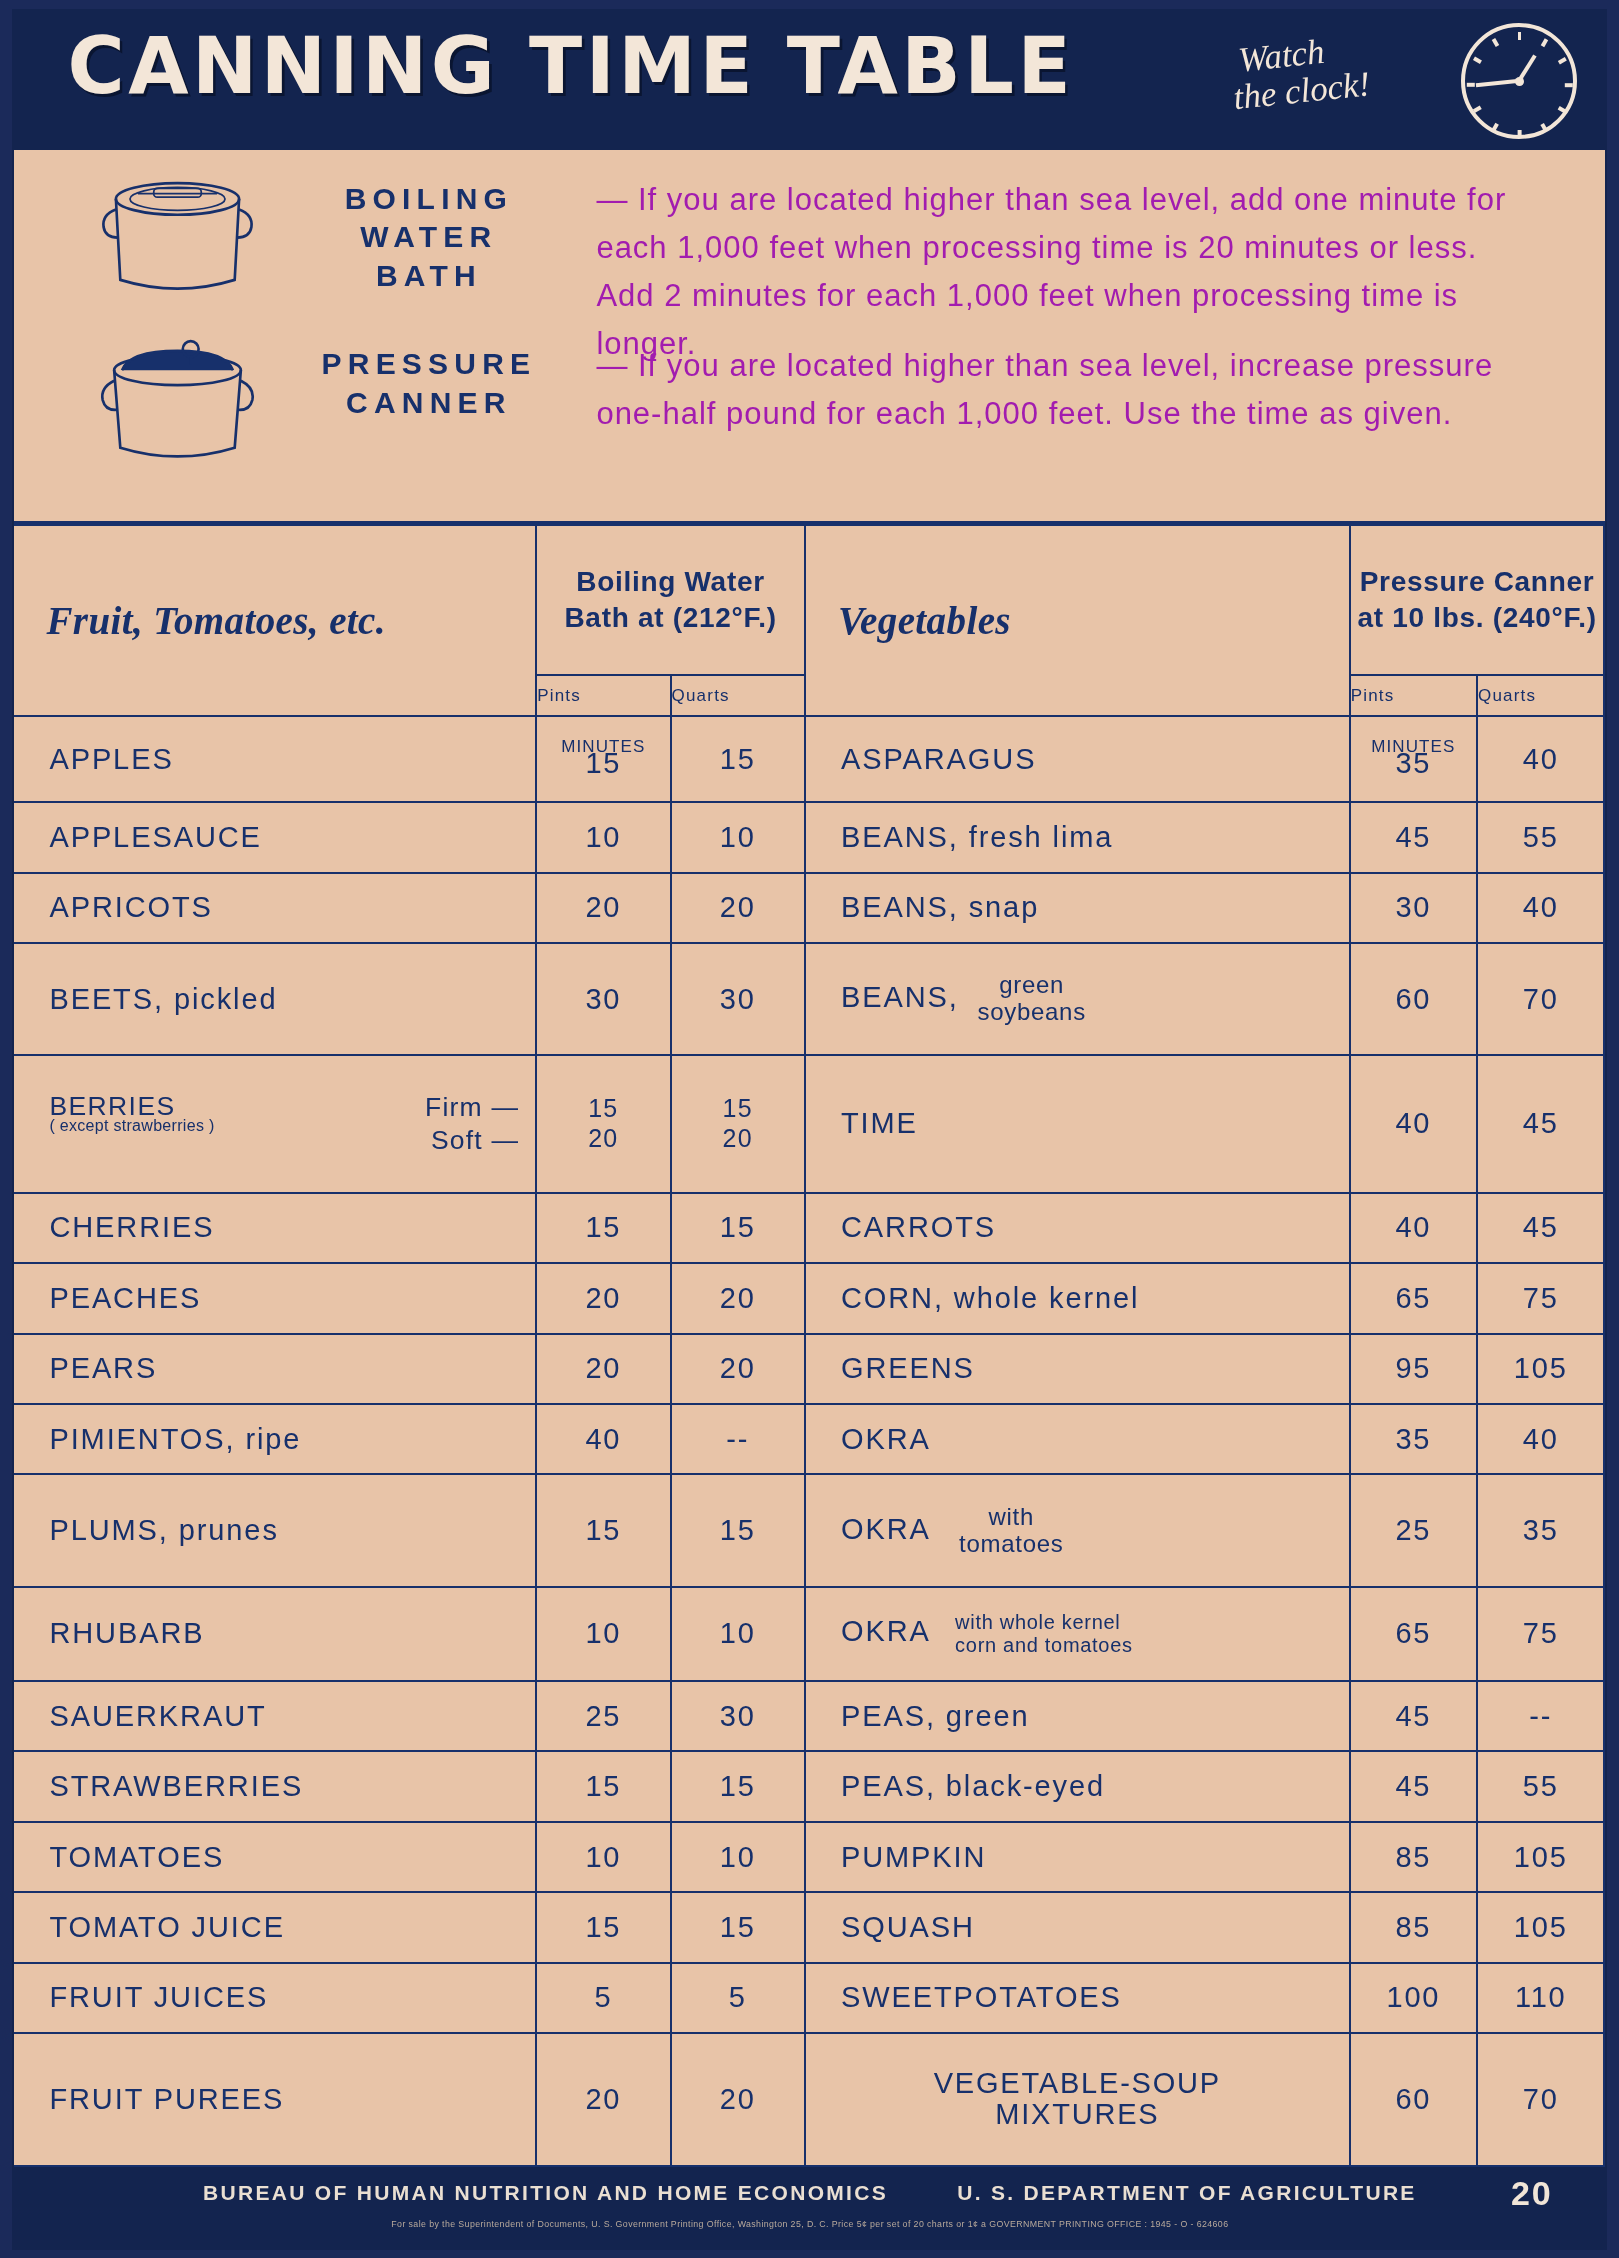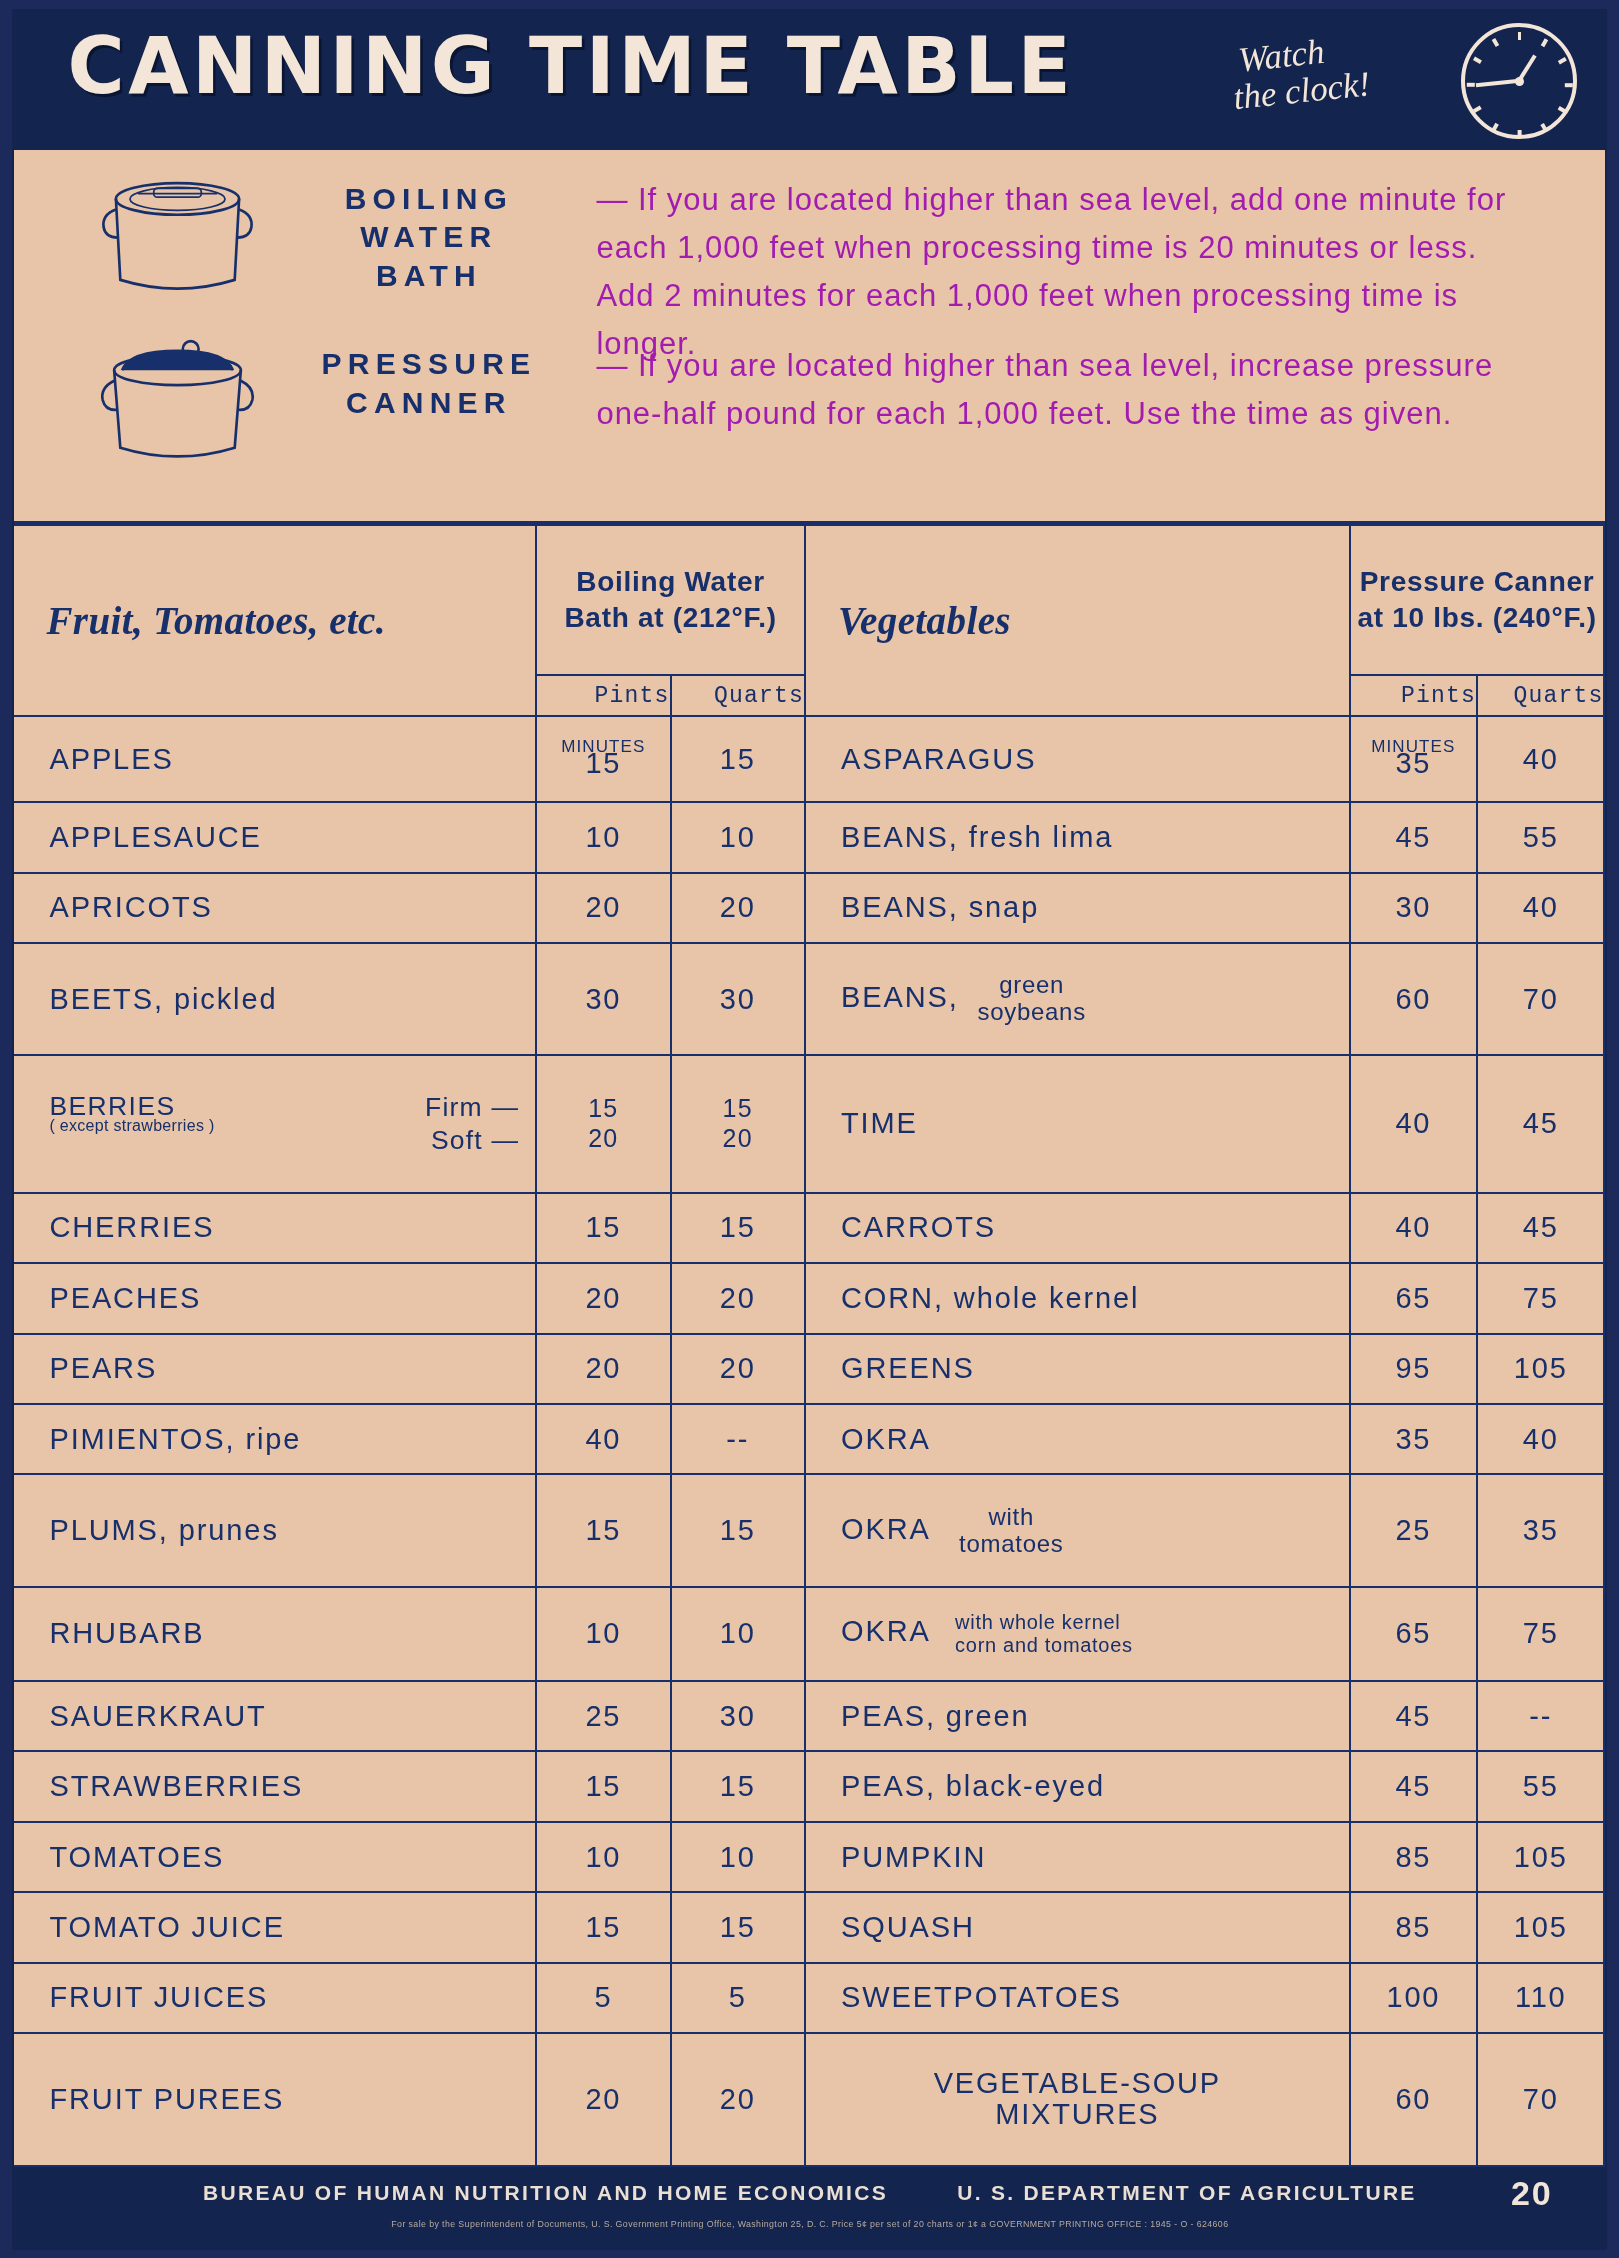--- a/index.html
+++ b/index.html
@@ -178,25 +178,24 @@
     padding-left: 32px !important;
     letter-spacing: 0.4px;
   }
   .hdr-plain {
     font-size: 28px;
     text-align: center;
     line-height: 1.3;
     letter-spacing: 0.7px;
   }
   .subhdr {
-    text-align: right;
-    font-size: 23px;
+    text-align: left;
+    font-size: 17px;
     letter-spacing: 1.2px;
     height: 39px;
-    font-family: Liberation Mono, monospace;
   }
   .cellname {
     font-size: 29px;
     letter-spacing: 1.9px;
     padding-left: 35px !important;
     white-space: nowrap;
   }
   .cellname .tiny {
     font-size: 16px;
     letter-spacing: 0.3px;

